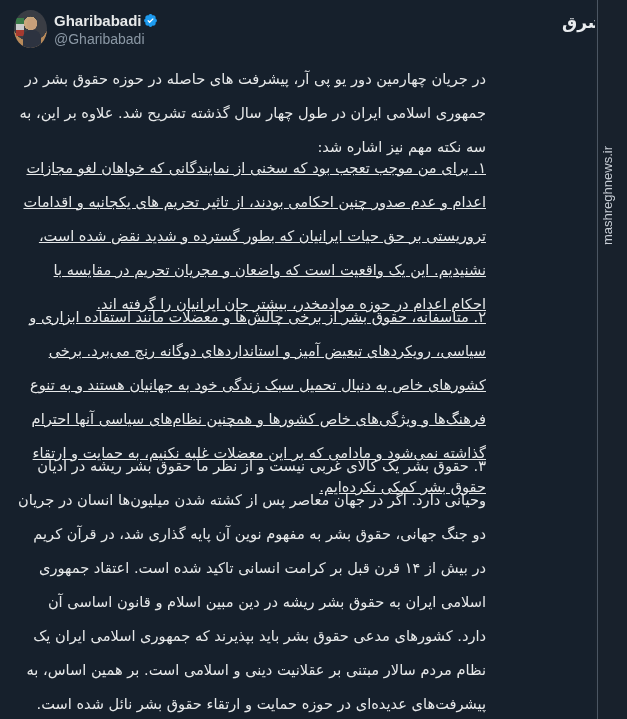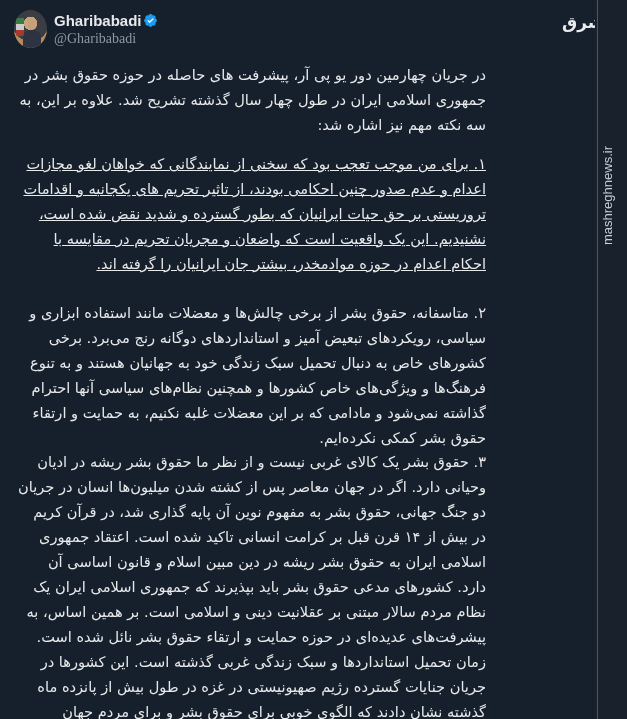--- a/index.html
+++ b/index.html
@@ -74,21 +74,21 @@
     }
     .verified {
       display: inline-block;
       width: 15px;
       height: 15px;
     }
     .handle {
       position: absolute;
       left: 54px;
       top: 31px;
-      font-family: Liberation Serif, serif;
+      font-family: Liberation Sans, sans-serif;
       font-size: 14px;
       color: #8b98a5;
     }
     .watermark-logo {
       position: absolute;
       left: 562px;
       top: 14px;
       font-family: "DejaVu Sans", sans-serif;
       font-size: 17px;
       font-weight: bold;
@@ -120,28 +120,28 @@
       height: 1px;
       font-family: "Liberation Sans", sans-serif;
       font-size: 13px;
       color: #c8ced6;
       transform-origin: 0 0;
       transform: rotate(-90deg) translate(-115px, 2px);
       white-space: nowrap;
     }
     .para-1 { position: absolute; top: 62px; right: 141px; width: 470px; }
     .para-2 { position: absolute; top: 151px; right: 141px; width: 470px; text-decoration: underline; }
-    .para-3 { position: absolute; top: 300px; right: 141px; width: 470px; }
+    .para-3 { position: absolute; top: 300px; right: 141px; width: 470px; text-decoration: underline; }
     .para-4 { position: absolute; top: 449px; right: 141px; width: 470px; }
     .para {
       direction: rtl;
       text-align: right;
       font-family: "DejaVu Sans", sans-serif;
       font-size: 14.6px;
-      line-height: 25px;
+      line-height: 34px;
       color: #e7e9ea;
       margin: 0;
     }
   </style>
 </head>
 <body>
 
 <div class="header">
   <div class="avatar">
     <div class="flag"></div>

